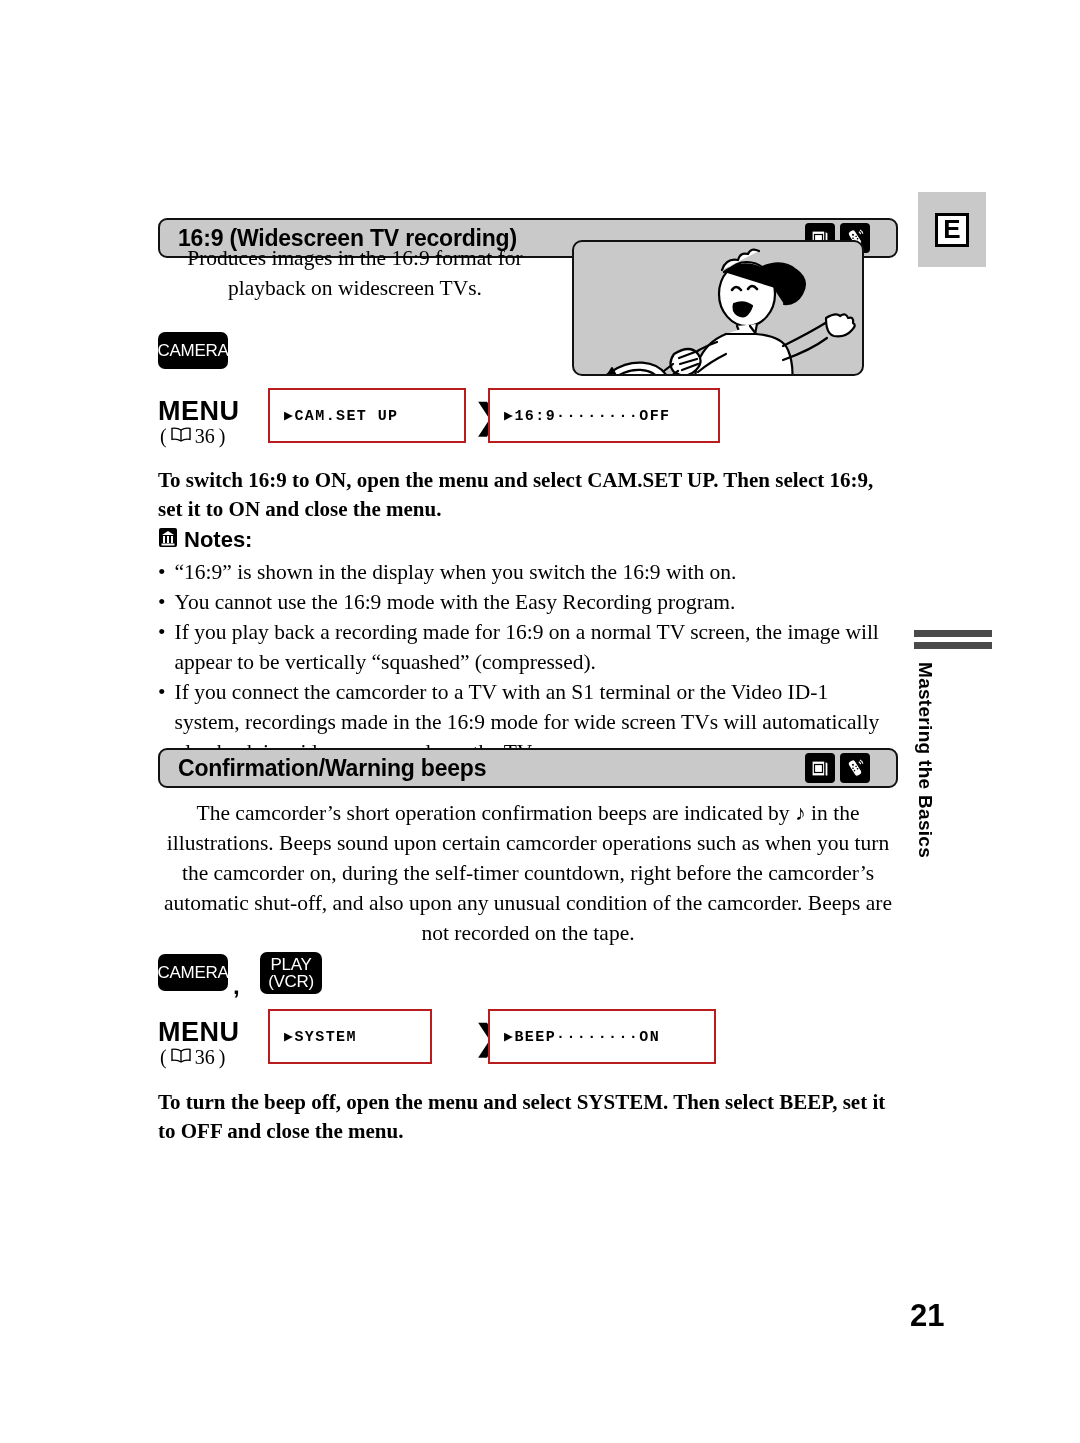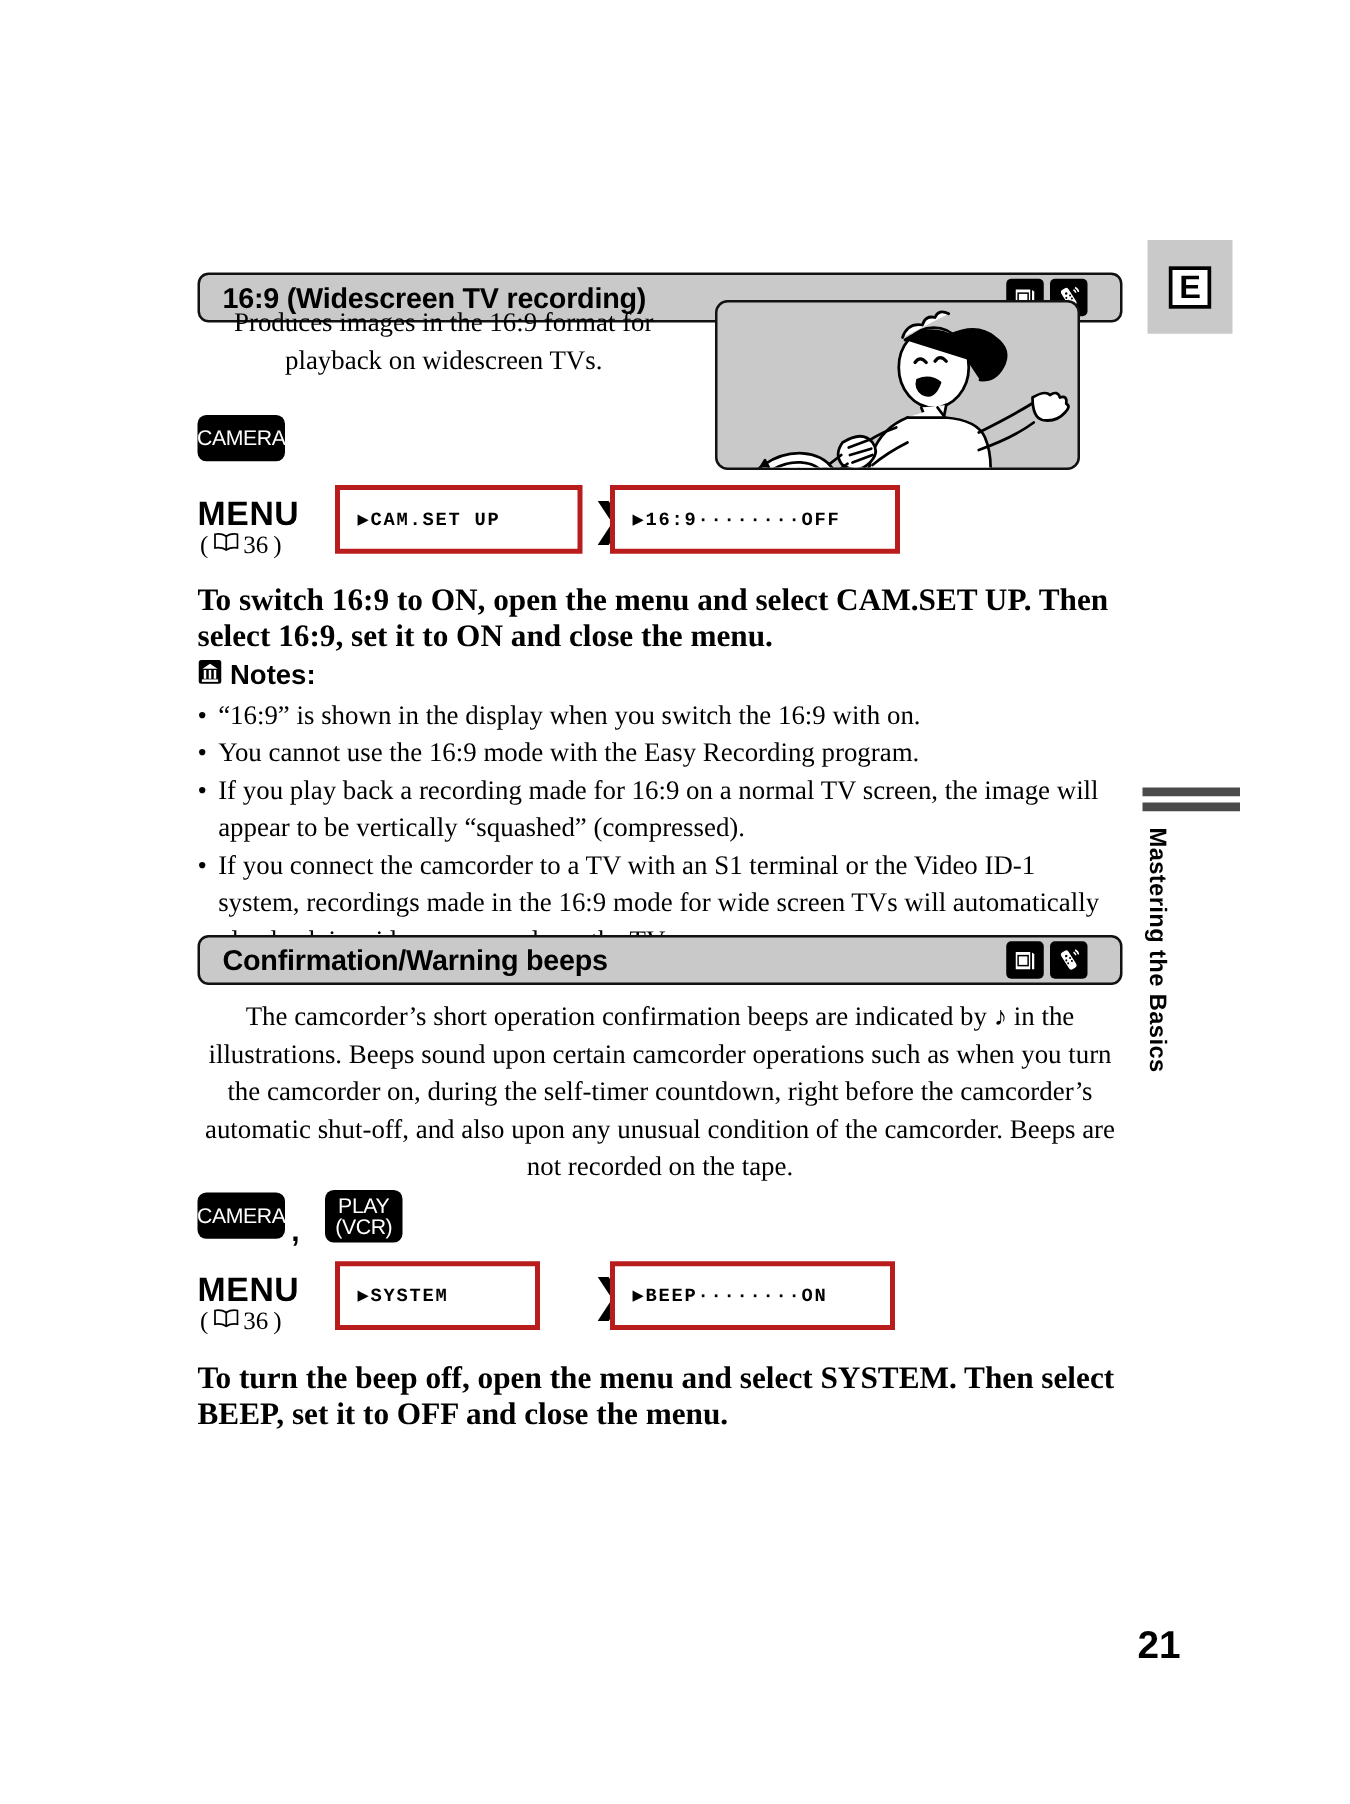--- a/index.html
+++ b/index.html
@@ -64,21 +64,21 @@
     font-family: "Liberation Serif", serif;
     font-size: 21.5px;
     line-height: 30px;
     color: #000;
     text-align: center;
   }
   .bold-instruction {
     position: absolute;
     font-family: "Liberation Serif", serif;
     font-weight: bold;
-    font-size: 25px;
+    font-size: 21px;
     line-height: 29px;
     color: #000;
   }
 
   
   .illus {
     position: absolute;
     background: #c9c9c9;
     border: 2px solid #111;
     border-radius: 10px;
@@ -119,21 +119,21 @@
     color: #000;
     display: flex;
     align-items: center;
     gap: 4px;
     white-space: nowrap;
   }
 
   
   .menu-box {
     position: absolute;
-    border: 4px solid #b91c1c;
+    border: 2px solid #b91c1c;
     background: #fff;
     box-sizing: border-box;
     display: flex;
     align-items: center;
   }
   .menu-box-text {
     font-family: "Liberation Mono", monospace;
     font-weight: bold;
     font-size: 15px;
     letter-spacing: 1.4px;

